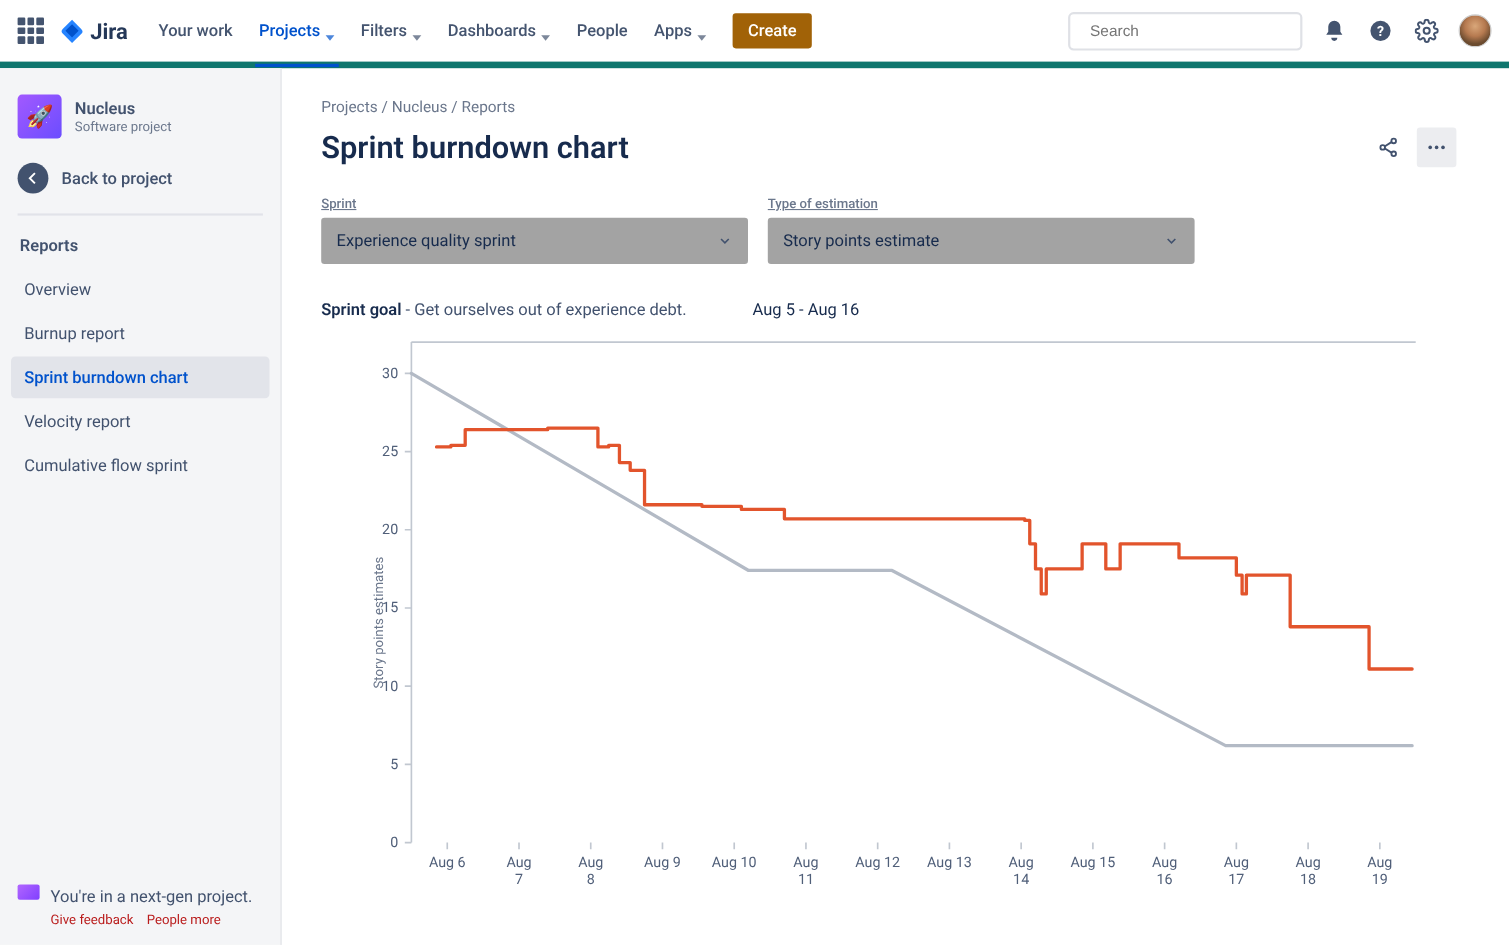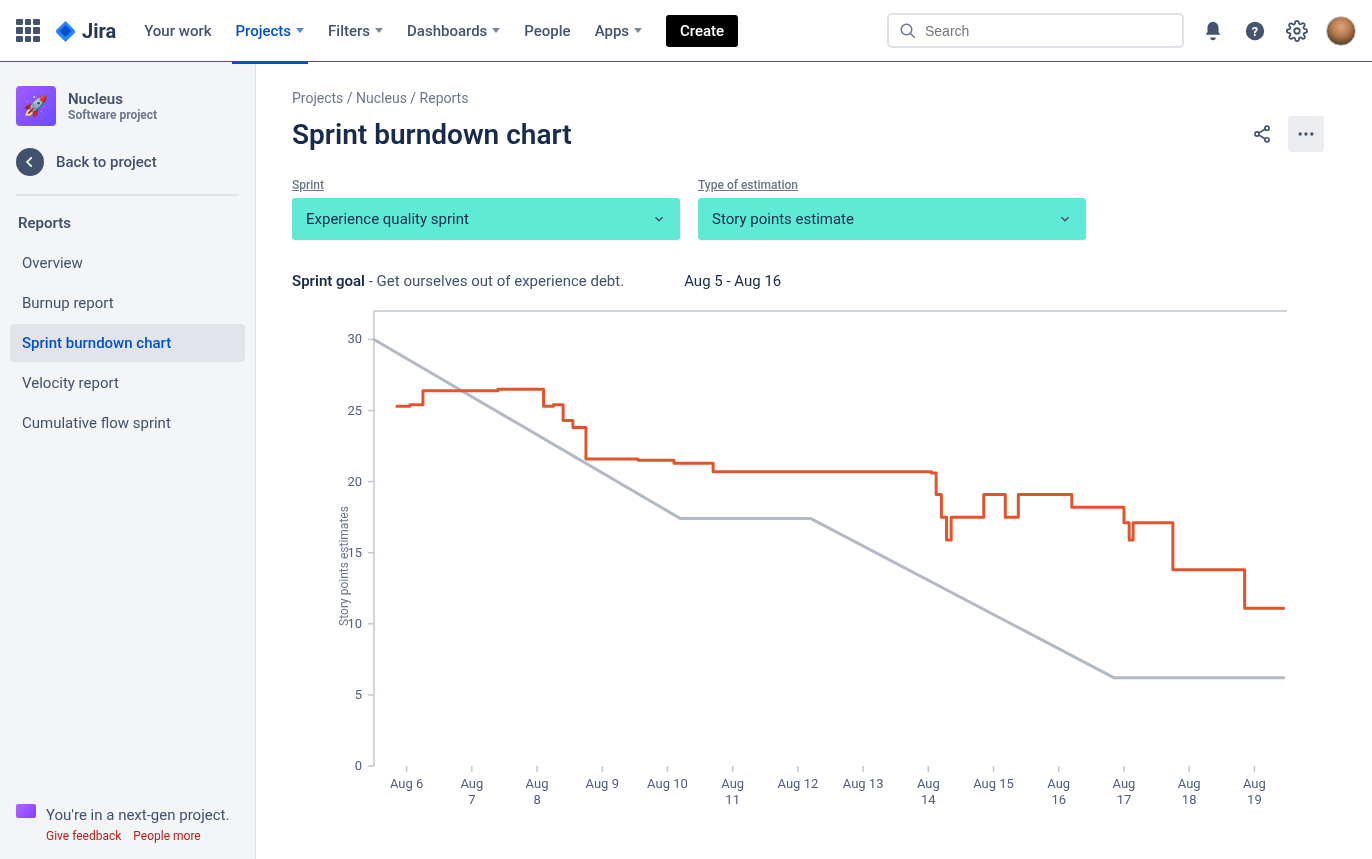--- a/index.html
+++ b/index.html
@@ -12,58 +12,58 @@
     height: 859px;
     overflow: hidden;
   }
 
   
   .navbar {
     height: 62px;
     display: flex;
     align-items: center;
     padding: 0 16px;
-    border-bottom: 1px solid #0f766e;
+    border-bottom: 6px solid #0f766e;
   }
   .app-switcher { width: 24px; height: 24px; display: grid; grid-template-columns: repeat(3,1fr); grid-template-rows: repeat(3,1fr); gap: 2px; margin-right: 14px; cursor: pointer; }
   .app-switcher span { background:#44546F; border-radius: 1px; }
   .logo { display: flex; align-items: center; font-weight: 700; color: #253858; font-size: 20px; margin-right: 20px; cursor: pointer; }
   .logo svg { margin-right: 4px; }
   .nav-items { display: flex; align-items: center; gap: 8px; }
   .nav-item {
-    padding: 6px 8px; display: flex; align-items: center; gap: 5px;
+    padding: 6px 8px; display: flex; align-items: flex-end; gap: 5px;
     color: #44546F; font-weight: 500; cursor: pointer; border-radius: 3px;
     font-size: 15px;
   }
   .nav-item.active { color: #0052CC; position: relative; }
   .nav-item.active::after { content:""; position:absolute; left:4px; right:4px; bottom:-18px; height:3px; background:#0052CC; }
   .chev { width: 0; height: 0; border-left: 4px solid transparent; border-right: 4px solid transparent; border-top: 5px solid currentColor; opacity:0.7; }
-  .create-btn { background:#000000; color:#fff; padding: 7px 14px; border-radius:3px; font-weight:500; font-size:15px; margin-left:8px; cursor:pointer; }
+  .create-btn { background:#a16207; color:#fff; padding: 7px 14px; border-radius:3px; font-weight:500; font-size:15px; margin-left:8px; cursor:pointer; }
   .nav-spacer { flex: 1; }
-  .search-box { display:flex; align-items:center; gap:8px; width: 297px; height: 35px; border:2px solid #DFE1E6; border-radius:5px; padding:0 10px; color:#6B778C; }
+  .search-box { display:flex; align-items:center; gap:8px; width: 213px; height: 35px; border:2px solid #DFE1E6; border-radius:5px; padding:0 10px; color:#6B778C; }
   .search-box input { border:none; outline:none; font-size:14px; flex:1; color:#172B4D; }
   .nav-icons { display:flex; align-items:center; gap:16px; margin-left:16px; }
   .nav-icon { width:26px; height:26px; display:flex; align-items:center; justify-content:center; color:#44546F; cursor:pointer; }
   .avatar { width:30px; height:30px; border-radius:50%; background: radial-gradient(circle at 50% 35%, #d9a77a 0%, #b67a50 40%, #6b4b2f 70%); cursor:pointer; border: 1px solid #ccc;}
 
   
   .main-layout { display:flex; height: calc(859px - 62px); }
 
   
   .sidebar {
     width: 256px;
     background: #F4F5F7;
     border-right: 1px solid #DFE1E6;
     display:flex; flex-direction:column;
     padding: 24px 0 8px 0;
   }
   .project-header { display:flex; align-items:center; gap:12px; padding: 0 16px; margin-bottom: 22px; }
   .project-avatar { width:40px; height:40px; border-radius:4px; background:linear-gradient(135deg,#a259ff,#6b4dff); display:flex; align-items:center; justify-content:center; font-size:20px; }
   .project-name { font-weight:600; color:#42526E; font-size:15px; }
-  .project-type { font-size:12px; color:#6B778C;font-weight:bold; }
+  .project-type { font-size:12px; color:#6B778C; }
   .back-link { display:flex; align-items:center; gap:12px; padding: 0 16px; margin-bottom:18px; cursor:pointer;}
   .back-icon { width:28px; height:28px; border-radius:50%; background:#42526E; display:flex; align-items:center; justify-content:center; }
   .back-text { font-weight:500; color:#42526E; font-size:15px; }
   .sidebar-divider { height:2px; background:#e1e3e9; margin: 0 16px 18px 16px; }
   .section-title { font-weight:600; color:#42526E; font-size:15px; padding:0 18px; margin-bottom:12px; }
   .side-items { display:flex; flex-direction:column; gap:2px; padding: 0 10px; }
   .side-item { padding:10px 12px; border-radius:4px; color:#42526E; font-size:15px; cursor:pointer; }
   .side-item.active { background:#E2E4EA; color:#0052CC; font-weight:500; }
   .sidebar-footer { margin-top:auto; padding:8px 16px; display:flex; gap:10px; align-items:flex-start;}
   .footer-icon { width:20px; height:14px; background:linear-gradient(135deg,#b266ff,#8040ff); border-radius:2px; margin-top:3px; flex-shrink:0;}
@@ -75,21 +75,21 @@
   .breadcrumb { font-size:14px; color:#6B778C; margin-bottom:10px; }
   .title-row { display:flex; align-items:center; justify-content:space-between; margin-bottom:26px;}
   .page-title { font-size:28px; font-weight:600; color:#172B4D; }
   .title-actions { display:flex; align-items:center; gap:8px; }
   .icon-btn { width:36px; height:36px; display:flex; align-items:center; justify-content:center; border-radius:3px; cursor:pointer; color:#42526E;}
   .icon-btn.boxed { background:#ecedf0; }
 
   .controls-row { display:flex; gap:18px; margin-bottom:30px; }
   .control { width:388px; }
   .control-label { font-size:12px; color:#6B778C; font-weight:500; margin-bottom:6px; display:block;text-decoration:underline; }
-  .select { height:42px; background:#5eead4; border-radius:3px; display:flex; align-items:center; justify-content:space-between; padding:0 14px; cursor:pointer; font-size:15px;}
+  .select { height:42px; background:#a3a3a3; border-radius:3px; display:flex; align-items:center; justify-content:space-between; padding:0 14px; cursor:pointer; font-size:15px;}
 
   .goal-row { display:flex; gap:60px; font-size:15px; margin-bottom:16px;margin-top:32px; }
   .goal-label { font-weight:600; }
   .goal-text { color:#42526E; }
 
   .chart-wrap { position:relative; width:1000px; height:520px; }
   .chart-wrap svg { position:absolute; inset:0; }
   .ylabel { position:absolute; left:-8px; top:50%; transform: translateY(-50%) rotate(-90deg); transform-origin:center; font-size:12px; color:#6B778C; white-space:nowrap;}
 
 </style>

